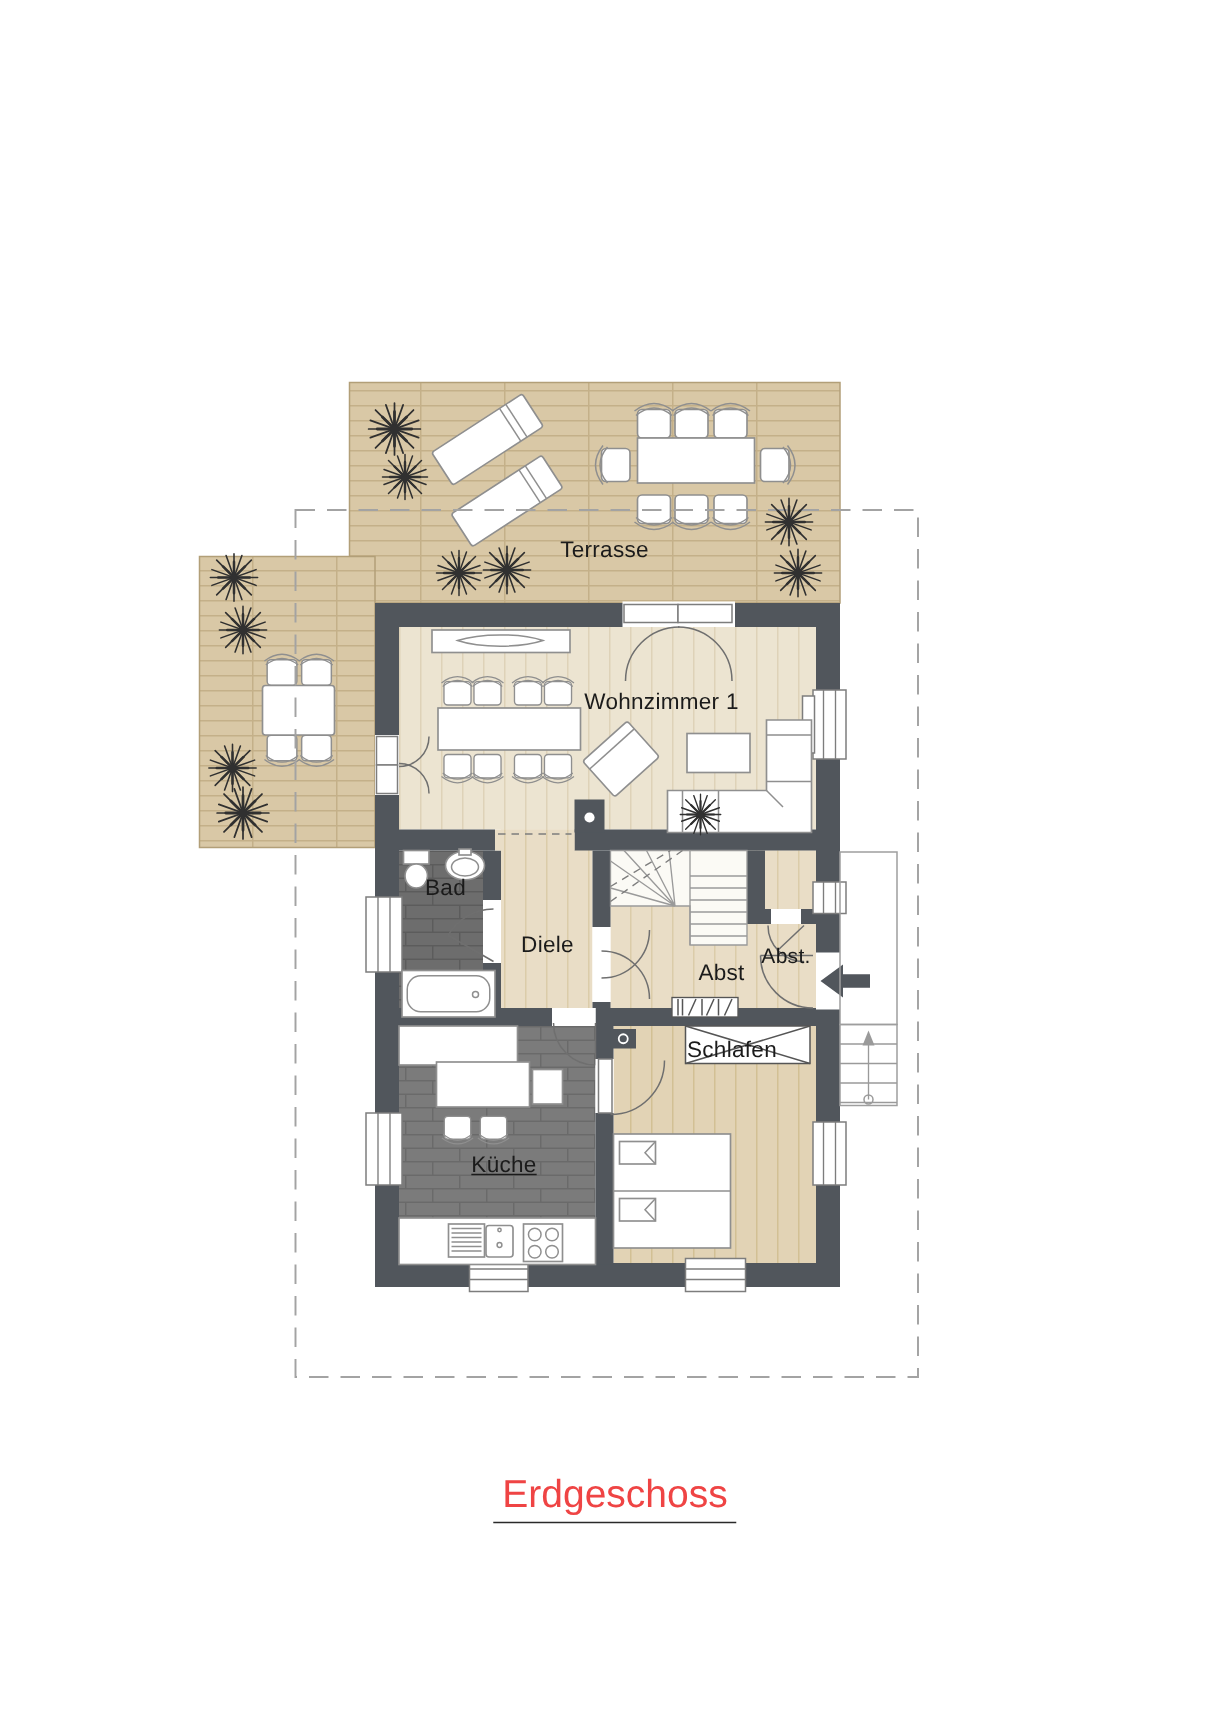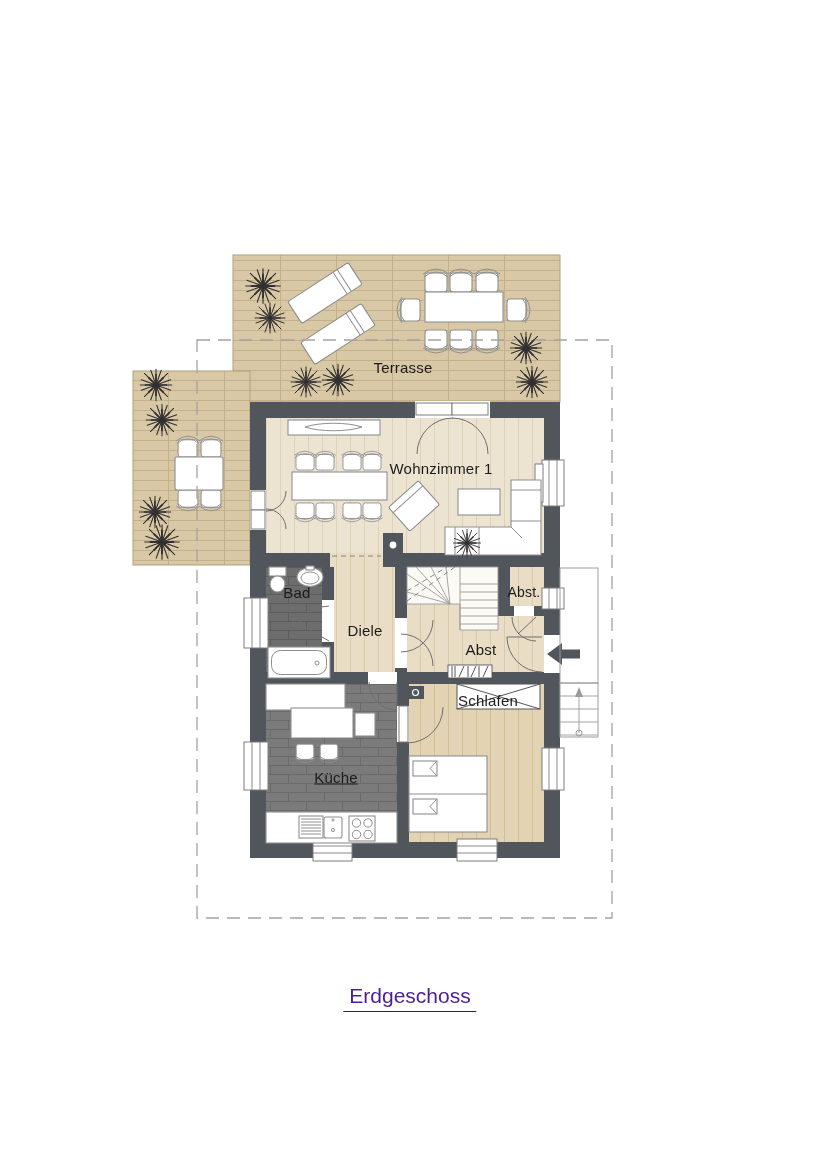--- a/index.html
+++ b/index.html
@@ -29,23 +29,23 @@
   .win{fill:#ffffff;stroke:#7d7d7d;stroke-width:1;}
   .win-ln{fill:none;stroke:#7d7d7d;stroke-width:0.9;}
   .door-arc{fill:none;stroke:#6f6f6f;stroke-width:1;}
   .opening{fill:#ffffff;}
   .stair{fill:#fbfaf5;stroke:#9a9a9a;stroke-width:0.9;}
   .stair-ln{fill:none;stroke:#9a9a9a;stroke-width:0.9;}
   .cut{fill:none;stroke:#7d7d7d;stroke-width:0.9;stroke-dasharray:5 4;}
   .plant-ln{fill:none;stroke:var(--plant);stroke-linecap:round;}
   .room-label{position:absolute;transform:translate(-50%,-50%);white-space:nowrap;
     font-size:15px;color:var(--text);letter-spacing:.2px;}
-  .room-label.small{font-size:14px;}
+  .room-label.small{font-size:14px;margin-top:45px;}
   .plan-title{position:absolute;left:410px;top:998px;transform:translate(-50%,-50%);
-    font-size:21px;color:#4c1d95;border-bottom:1.4px solid #2a2a2a;padding:0 6px 3px;}
+    font-size:26px;color:#ef4444;border-bottom:1.4px solid #2a2a2a;padding:0 6px 3px;}
 </style>
 </head>
 <body>
 
 <div id="plan-root">
 
 <svg width="814" height="1152" viewBox="0 0 814 1152">
   <defs>
     <pattern id="deckP" width="56" height="10" patternUnits="userSpaceOnUse">
       <rect width="56" height="10" class="deck-bg"></rect>

